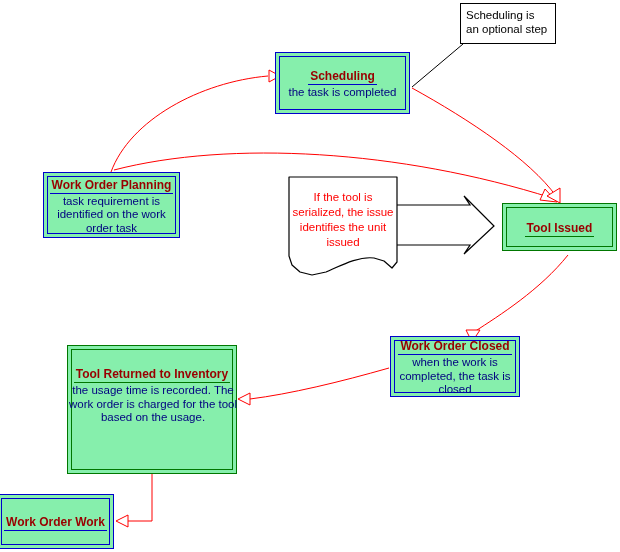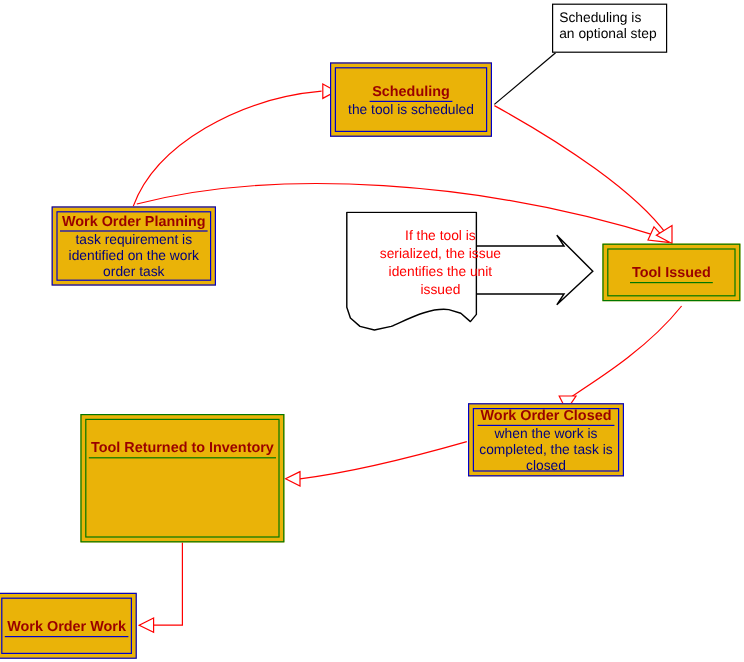--- a/index.html
+++ b/index.html
@@ -21,21 +21,21 @@
     top: 0;
     width: 620px;
     height: 552px;
     pointer-events: none;
   }
 
   
   .node {
     position: absolute;
     box-sizing: border-box;
-    background: #eab308;
+    background: #86efac;
     display: flex;
     flex-direction: column;
     justify-content: center;
     align-items: center;
     z-index: 3;
   }
   .node .inner {
     position: absolute;
     left: 3px;
     top: 3px;
@@ -75,21 +75,21 @@
     margin-top: 1px;
     white-space: pre-line;
   }
 
   
   #node-scheduling     { left: 275px; top: 52px;  width: 135px; height: 62px; }
   #node-planning       { left: 43px;  top: 172px; width: 137px; height: 66px; }
   #node-tool-issued    { left: 502px; top: 203px; width: 115px; height: 48px;
                          justify-content: center; }
   #node-wo-closed      { left: 390px; top: 336px; width: 130px; height: 61px; }
-  #node-returned       { left: 67px;  top: 345px; width: 170px; height: 107px;
+  #node-returned       { left: 67px;  top: 345px; width: 170px; height: 129px;
                          justify-content: flex-start; }
   #node-returned .content { margin-top: 18px; }
   #node-wo-costs       { left: -3px;  top: 494px; width: 117px; height: 55px; }
 
   #node-returned .body {
     width: 178px;
     margin-left: -6px;
   }
 
   
@@ -126,21 +126,20 @@
   #note-serialized .noteText {
     position: absolute;
     left: 0;
     top: 14px;
     width: 110px;
     text-align: center;
     color: #ff0000;
     font-size: 11.5px;
     line-height: 15px;
     white-space: pre-line;
-    padding-left: 24px;
   }
 </style>
 </head>
 <body>
 
 <div id="canvas">
 
   <svg id="wires" viewBox="0 0 620 552">
 
     <g>
@@ -206,21 +205,21 @@
 issued</div>
   </div>
 
   <div id="note-optional">Scheduling is an
 optional step</div>
 
   <div class="node blue" id="node-scheduling">
     <div class="inner"></div>
     <div class="content">
       <div class="title">Scheduling</div>
-      <div class="body">the tool is scheduled</div>
+      <div class="body">the task is completed</div>
     </div>
   </div>
 
   <div class="node blue" id="node-planning">
     <div class="inner"></div>
     <div class="content">
       <div class="title">Work Order Planning</div>
       <div class="body">task requirement is
 identified on the work
 order task</div>
@@ -241,20 +240,23 @@
     <div class="inner"></div>
     <div class="content">
       <div class="title">Tool Issued</div>
     </div>
   </div>
 
   <div class="node green" id="node-returned">
     <div class="inner"></div>
     <div class="content">
       <div class="title">Tool Returned to Inventory</div>
+      <div class="body">the usage time is recorded. The
+work order is charged for the tool
+based on the usage.</div>
     </div>
   </div>
 
   <div class="node blue" id="node-wo-costs">
     <div class="inner"></div>
     <div class="content">
       <div class="title">Work Order  Work</div>
     </div>
   </div>
 

